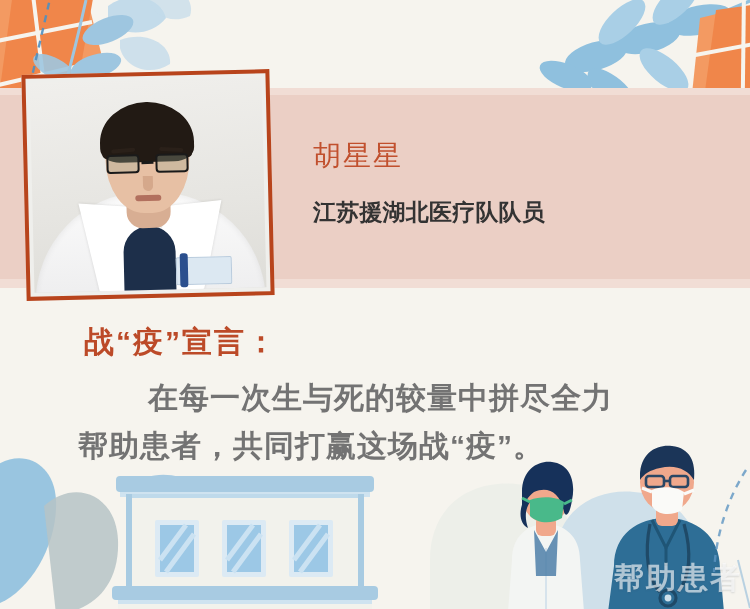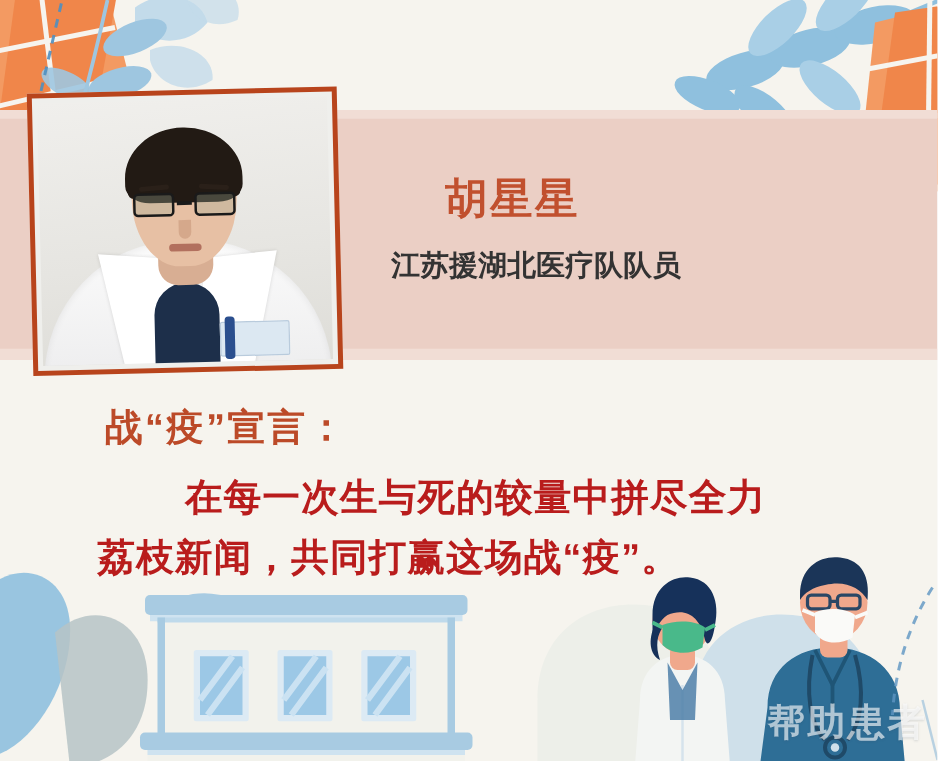--- a/index.html
+++ b/index.html
@@ -184,26 +184,25 @@
     width: 8px; height: 34px;
     background: #2B4F8E;
     border-radius: 3px;
   }
 
   
   .person-name {
     position: absolute;
     left: 313px;
     top: 142px;
-    font-size: 34px;
-    font-weight: bold;
+    font-size: 28px;
+    font-weight: normal;
     letter-spacing: 2px;
     color: #C1502E;
     line-height: 1;
-    margin-left: 43px;
   }
   .person-roles {
     position: absolute;
     left: 313px;
     top: 200px;
     font-size: 23px;
     font-weight: bold;
     line-height: 25px;
     color: #333333;
     letter-spacing: .2px;
@@ -227,21 +226,21 @@
     text-shadow:
       2px 0 0 #F6F4EE, -2px 0 0 #F6F4EE, 0 2px 0 #F6F4EE, 0 -2px 0 #F6F4EE,
       1.5px 1.5px 0 #F6F4EE, -1.5px 1.5px 0 #F6F4EE,
       1.5px -1.5px 0 #F6F4EE, -1.5px -1.5px 0 #F6F4EE;
   }
   .decl-line {
     position: absolute;
     font-size: 30px;
     font-weight: bold;
     letter-spacing: 1px;
-    color: #b91c1c;
+    color: #737373;
     white-space: nowrap;
     text-shadow:
       2px 0 0 #F6F4EE, -2px 0 0 #F6F4EE, 0 2px 0 #F6F4EE, 0 -2px 0 #F6F4EE,
       1.5px 1.5px 0 #F6F4EE, -1.5px 1.5px 0 #F6F4EE,
       1.5px -1.5px 0 #F6F4EE, -1.5px -1.5px 0 #F6F4EE;
   }
   .decl-line.l1 { left: 148px; top: 56px; }
   .decl-line.l2 { left: 78px;  top: 104px; }
 
   
@@ -454,18 +453,18 @@
 
   <div class="person-name">胡星星</div>
 
   <div class="person-roles">
     <div>江苏援湖北医疗队队员</div>
   </div>
 
   <div class="decl">
     <div class="decl-title">战“疫”宣言：</div>
     <div class="decl-line l1">在每一次生与死的较量中拼尽全力</div>
-    <div class="decl-line l2">荔枝新闻，共同打赢这场战“疫”。</div>
+    <div class="decl-line l2">帮助患者，共同打赢这场战“疫”。</div>
   </div>
 
   <div class="watermark">帮助患者</div>
 
 </div>
 
 </body></html>

